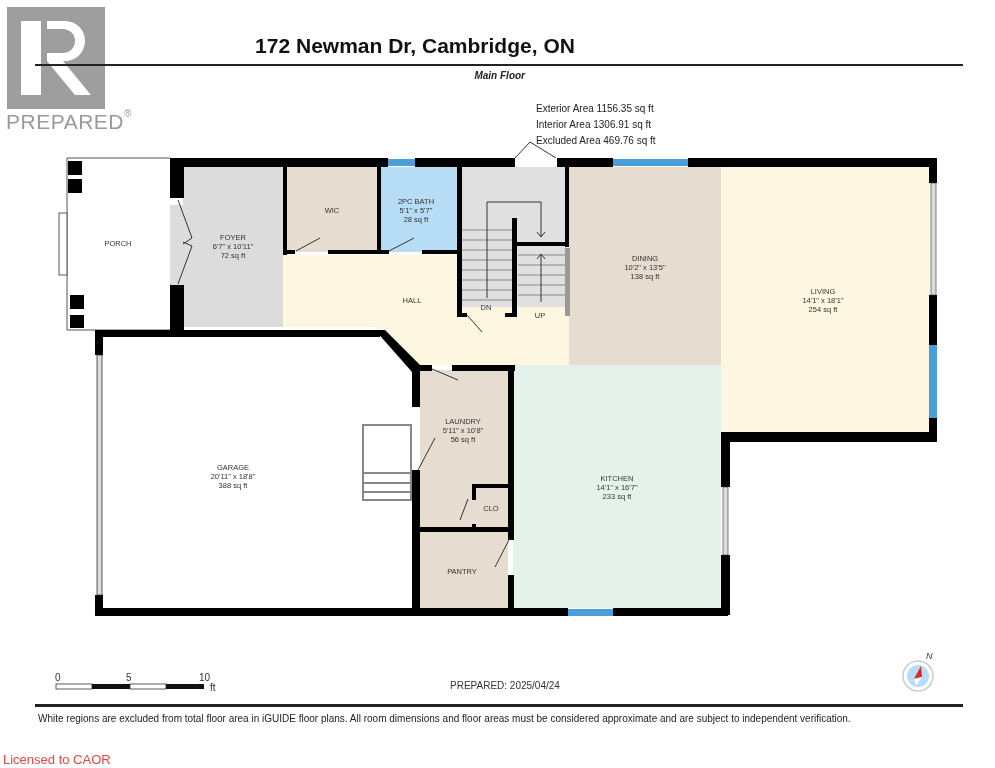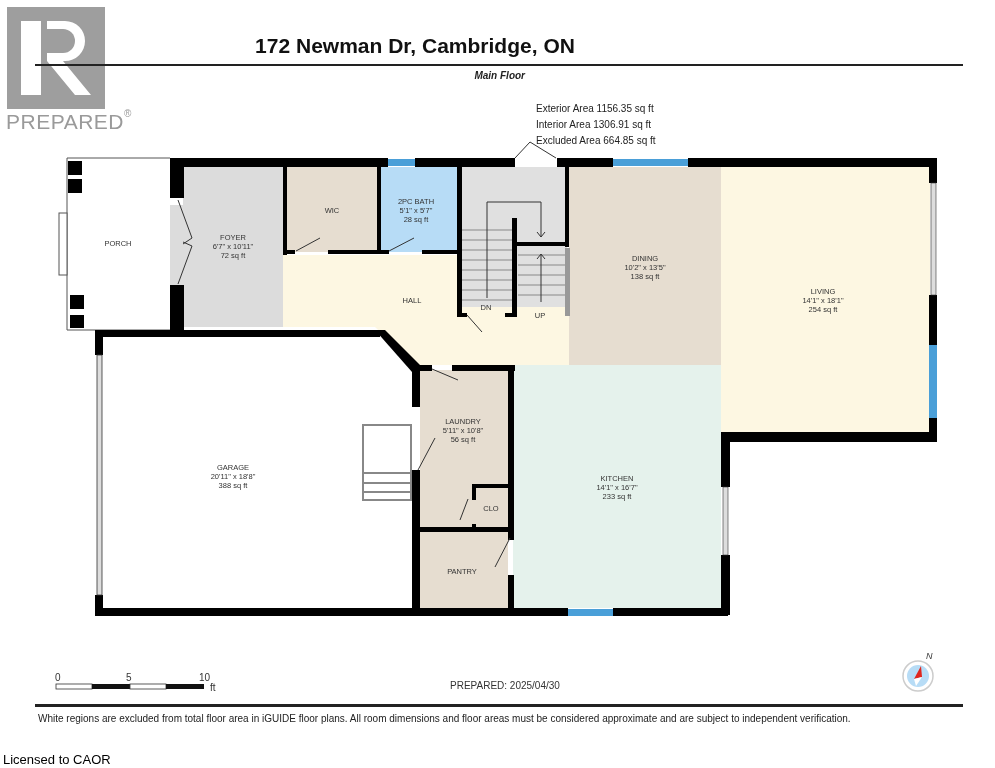--- a/index.html
+++ b/index.html
@@ -10,42 +10,42 @@
   .title { position:absolute; left:0; width:830px; top:34px; text-align:center; font-size:21px; font-weight:bold; color:#111; }
   .title-rule { position:absolute; left:35px; top:64px; width:928px; height:2px; background:#222; }
   .areas { position:absolute; top:68px; left:455px; font-size:10px; line-height:16px; color:#222; }
   .areas .lbl { position:absolute; left:0; top:0; font-weight:bold; width:70px; text-align:right;font-style:italic; }
   .areas .vals { position:absolute; left:81px; top:0; white-space:nowrap;margin-top:33px; }
   svg.plan { position:absolute; left:0; top:0; }
   .room-lbl { font-family:"Liberation Sans", sans-serif; font-size:7.5px; fill:#333; text-anchor:middle; }
   .prepared { position:absolute; left:450px; top:680px; font-size:10px; color:#333; }
   .footer-rule { position:absolute; left:35px; top:704px; width:928px; height:3px; background:#222; }
   .disclaimer { position:absolute; left:38px; top:713px; font-size:10px; color:#222; white-space:nowrap; }
-  .licensed { position:absolute; left:3px; top:752px; font-size:13px; color:#000000; }
+  .licensed { position:absolute; left:3px; top:752px; font-size:13px; color:#ef4444; }
 </style>
 </head>
 <body>
 
 <div class="logo">
   <svg width="98" height="102" viewBox="0 0 98 102">
     <rect x="14" y="14" width="20" height="74" fill="#ffffff"></rect>
     <path d="M40 14 h18 a20 20 0 0 1 0 40 h-2 l28 34 h-16 l-28 -34 z" fill="#ffffff"></path>
     <path d="M40 22 h16 a12 12 0 0 1 0 24 h-16 z" fill="#9e9e9e"></path>
   </svg>
 </div>
 <div class="logo-label"><span>PREPARED</span><sup>®</sup></div>
 
 <div class="title">172 Newman Dr, Cambridge, ON</div>
 <div class="title-rule"></div>
 <div class="areas">
   <div class="lbl">Main Floor</div>
   <div class="vals">
     <div>Exterior Area 1156.35 sq ft</div>
     <div>Interior Area 1306.91 sq ft</div>
-    <div>Excluded Area 664.85 sq ft</div>
+    <div>Excluded Area 469.76 sq ft</div>
   </div>
 </div>
 
 <svg class="plan" width="995" height="700" viewBox="0 0 995 700">
 
   <rect x="183" y="167" width="100" height="160" fill="#dcdcdc"></rect>
   <rect x="170" y="205" width="14" height="80" fill="#dcdcdc"></rect>
   <rect x="287" y="167" width="90" height="85" fill="#e6ddd0"></rect>
   <rect x="381" y="167" width="76" height="85" fill="#b7dcf6"></rect>
   <rect x="283" y="255" width="286" height="72" fill="#fdf7e2"></rect>
@@ -230,16 +230,16 @@
     <rect x="92" y="684" width="38" height="5" fill="#111"></rect>
     <rect x="130" y="684" width="36" height="5" fill="#fff" stroke="#333" stroke-width="0.8"></rect>
     <rect x="166" y="684" width="38" height="5" fill="#111"></rect>
   </g>
   <text x="55" y="681" font-size="10" fill="#333" font-family="Liberation Sans, sans-serif">0</text>
   <text x="126" y="681" font-size="10" fill="#333" font-family="Liberation Sans, sans-serif">5</text>
   <text x="199" y="681" font-size="10" fill="#333" font-family="Liberation Sans, sans-serif">10</text>
   <text x="210" y="691" font-size="10" fill="#333" font-family="Liberation Sans, sans-serif">ft</text>
 </svg>
 
-<div class="prepared">PREPARED: 2025/04/30</div>
+<div class="prepared">PREPARED: 2025/04/24</div>
 <div class="footer-rule"></div>
 <div class="disclaimer">White regions are excluded from total floor area in iGUIDE floor plans. All room dimensions and floor areas must be considered approximate and are subject to independent verification.</div>
 <div class="licensed">Licensed to CAOR</div>
 
 </body></html>

